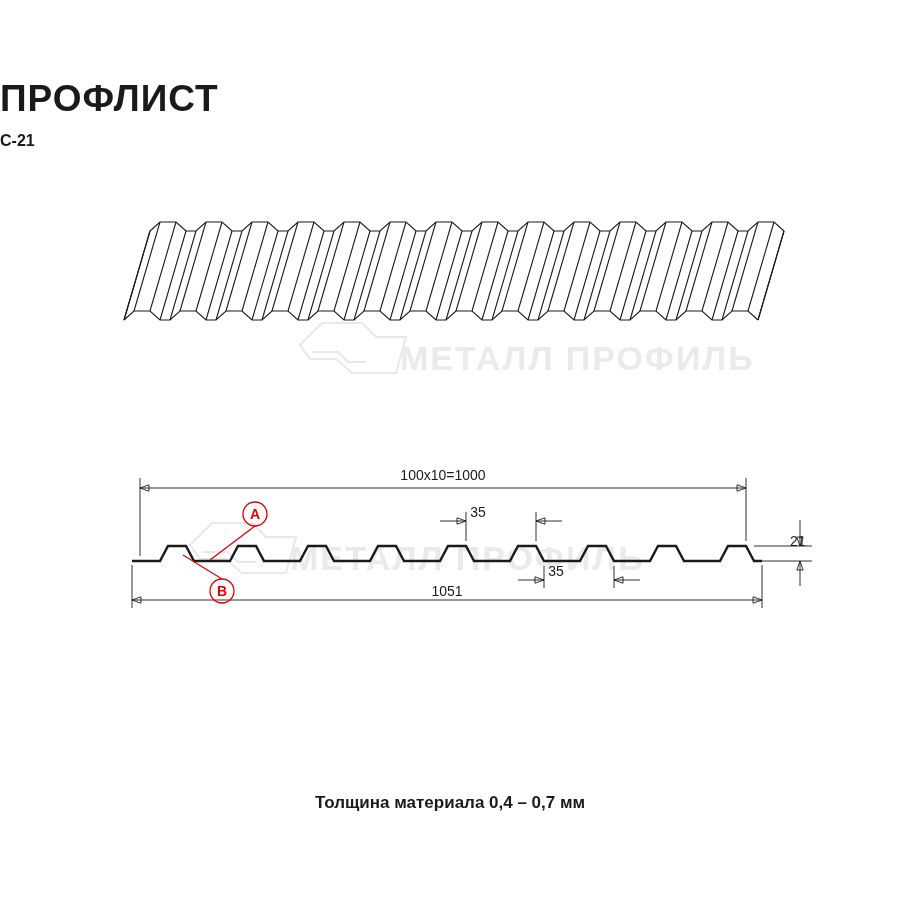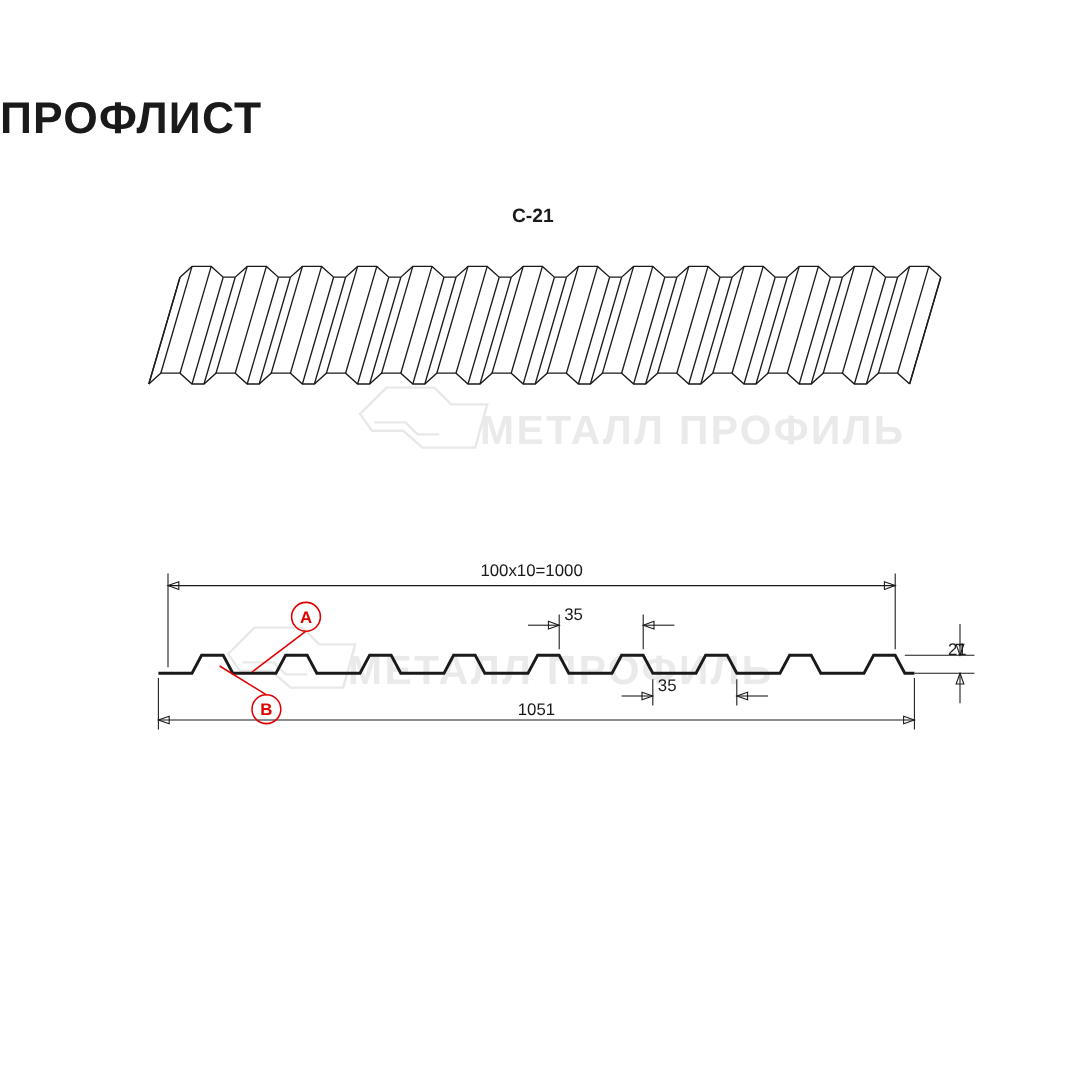--- a/index.html
+++ b/index.html
@@ -29,25 +29,24 @@
     font-size: 37px;
     font-weight: bold;
     letter-spacing: 1px;
     color: #1a1a1a;
   }
   .subtitle {
     position: absolute;
     top: 132px;
     left: 0;
     width: 888px;
-    text-align: center;
+    text-align: left;
     font-size: 16px;
     font-weight: bold;
     color: #1a1a1a;
-    margin-top: 40px;
   }
   .footer-note {
     position: absolute;
     top: 793px;
     left: 0;
     width: 900px;
     text-align: center;
     font-size: 17px;
     font-weight: bold;
     color: #1a1a1a;
@@ -302,14 +301,15 @@
 
       <g>
         <circle class="mark" cx="222" cy="591" r="12"></circle>
         <text class="marktext" x="222" y="596" text-anchor="middle">B</text>
         <line class="mark" x1="222" y1="579" x2="183" y2="555"></line>
       </g>
 
     </g>
   </svg>
 
+  <div class="footer-note">Толщина материала 0,4 – 0,7 мм</div>
 
 </div>
 
 </body></html>

